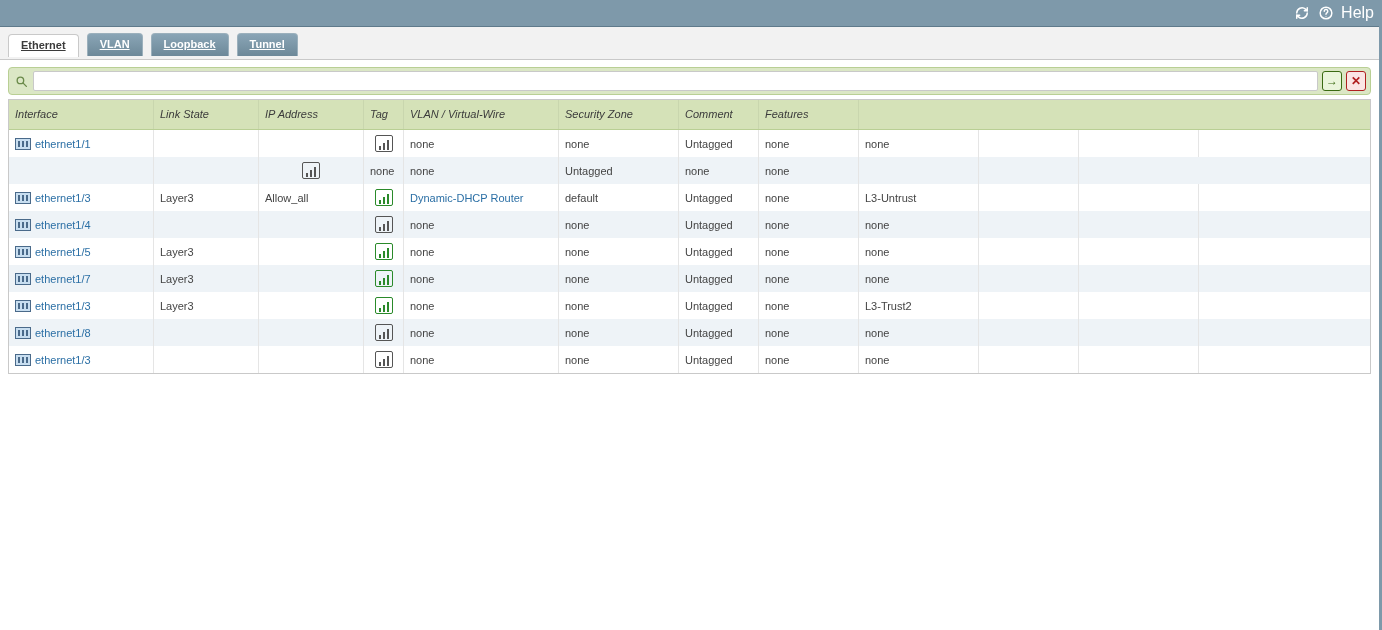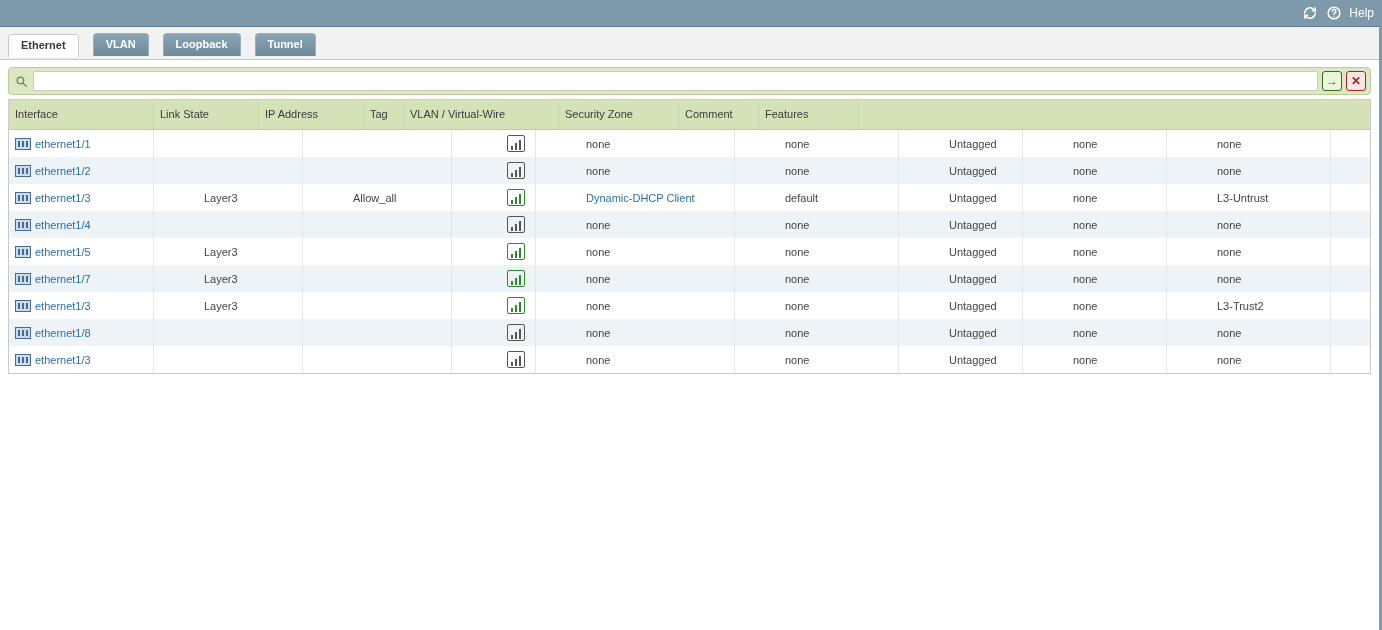--- a/index.html
+++ b/index.html
@@ -23,47 +23,48 @@
     padding: 0 8px;
     color: #fff;
   }
   .topbar .tool {
     display: flex;
     align-items: center;
     margin-left: 10px;
     cursor: pointer;
   }
   .topbar svg { display: block; }
-  .help-label { margin-left: 8px; font-size: 12px; }
+  .help-label { margin-left: 8px; font-size: 16px; }
   .right-edge {
     position: absolute;
     right: 0;
     top: 26px;
     bottom: 0;
     width: 3px;
     background: #7e99aa;
   }
   .tabs {
     background: #f2f2f2;
     border-bottom: 1px solid #c9c9c9;
     padding: 6px 8px 0 8px;
     height: 26px;
   }
   .tabs ul { list-style: none; margin:0; padding:0; display:flex; }
   .tab {
     padding: 4px 12px 6px 12px;
-    margin-right: 14px;
+    margin-right: 8px;
     border: 1px solid #9bb0bc;
     border-bottom: none;
     border-top-left-radius: 4px;
     border-top-right-radius: 4px;
     background: linear-gradient(#8aa5b6, #6d8999);
     color: #fff;
     font-weight: bold;
     cursor: pointer;
+    text-decoration: underline;
   }
   .tab.active {
     background: #fff;
     color: #3b3b3b;
     border-color: #c9c9c9;
     position: relative;
     top: 1px;
   }
   .content {
     position: absolute;
@@ -104,36 +105,36 @@
   .sb-go { border-color:#5a8a2e; color:#3a6a12; background:#eaf5db; }
   .sb-clear { border-color:#c03030; color:#b02020; background:#fbe5e5; }
   .grid {
     border: 1px solid #c9c9c9;
   }
   .grid-header {
     display: grid;
     grid-template-columns: 145px 105px 105px 40px 155px 120px 80px 100px 120px 100px 120px 1fr;
     background: #d5e2b8;
     border-bottom: 1px solid #b9cf94;
+    font-style: italic;
   }
   .grid-header .hcell {
     padding: 8px 6px;
     font-size: 11px;
     color: #3b3b3b;
     border-right: 1px solid #c9d6ae;
     display:flex;
     align-items:center;
     line-height:1.2;
   }
   .grid-header .hcell:last-child { border-right: none; }
   .grid-body .row {
     display: grid;
     grid-template-columns: 145px 105px 105px 40px 155px 120px 80px 100px 120px 100px 120px 1fr;
     background: #fff;
-    gap: 44px;
   }
   .grid-body .row:nth-child(even) { background: #eef3f7; }
   .grid-body .cell {
     padding: 5px 6px;
     border-right: 1px solid #e5e5e5;
     font-size: 11px;
     color: #444;
     display:flex;
     align-items:center;
     min-height: 14px;
@@ -253,24 +254,20 @@
           </div>
           <div class="cell">none</div>
           <div class="cell">Untagged</div>
           <div class="cell">none</div>
           <div class="cell">none</div>
           <div class="cell"></div>
           <div class="cell"></div>
           <div class="cell"></div>
         </div>
         <div class="row">
-          <div class="cell">
-            <span class="port-icon"></span>
-            <span class="iface-link">ethernet1/2</span>
-          </div>
           <div class="cell"></div>
           <div class="cell"></div>
           <div class="cell center">
             <div class="link-state grey">
               <span class="b1"></span>
               <span class="b2"></span>
               <span class="b3"></span>
             </div>
           </div>
           <div class="cell">
@@ -292,21 +289,21 @@
           <div class="cell">Layer3</div>
           <div class="cell">Allow_all</div>
           <div class="cell center">
             <div class="link-state green">
               <span class="b1"></span>
               <span class="b2"></span>
               <span class="b3"></span>
             </div>
           </div>
           <div class="cell">
-            <span class="ip-link">Dynamic-DHCP Client</span>
+            <span class="ip-link">Dynamic-DHCP Router</span>
           </div>
           <div class="cell">default</div>
           <div class="cell">Untagged</div>
           <div class="cell">none</div>
           <div class="cell">L3-Untrust</div>
           <div class="cell"></div>
           <div class="cell"></div>
           <div class="cell"></div>
         </div>
         <div class="row">

